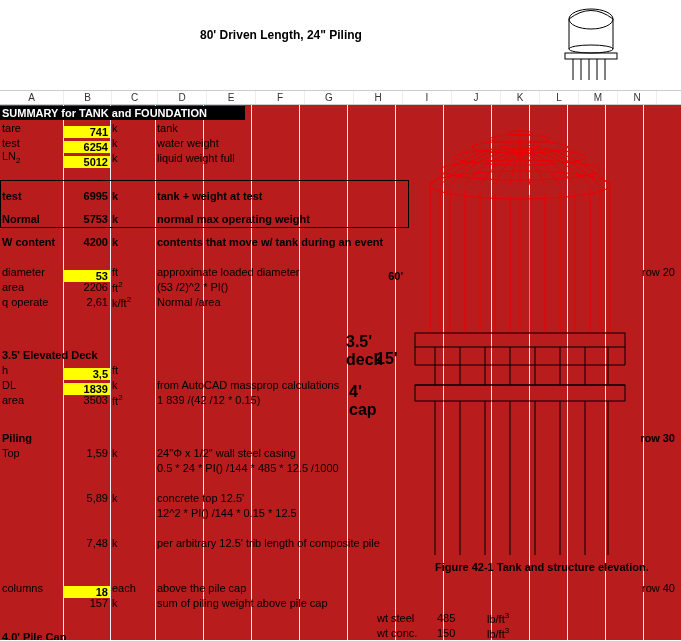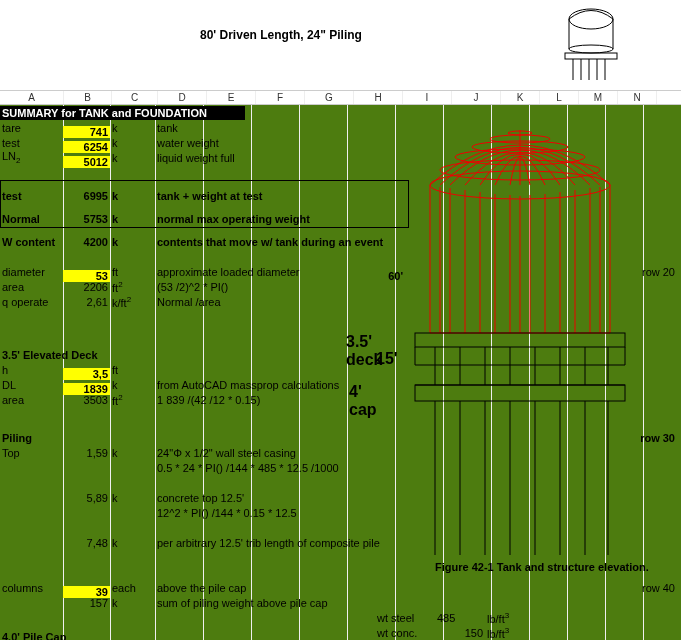--- a/index.html
+++ b/index.html
@@ -36,21 +36,21 @@
   }
   .col-headers div {
     border-right: 1px solid #eee;
     text-align: center;
     padding: 1px 0;
   }
   .sheet {
     position: relative;
     width: 681px;
     height: 535px;
-    background: #4d7c0f;
+    background: #b91c1c;
   }
   .gridlines {
     position: absolute;
     inset: 0;
     pointer-events: none;
   }
   .gridlines .vline {
     position: absolute;
     top: 0;
     bottom: 0;
@@ -295,21 +295,21 @@
       <div class="cell cB">7,48</div>
       <div class="cell cC">k</div>
       <div class="cell cDE">per arbitrary 12.5' trib length of composite pile</div>
     </div>
 
   <div class="row"></div>
   <div class="row"></div>
 
   <div class="row">
       <div class="cell cA">columns</div>
-      <div class="cell cB yellow bold">39</div>
+      <div class="cell cB yellow bold">18</div>
       <div class="cell cC">each</div>
       <div class="cell cDE">above the pile cap</div>
       <div class="cell cN">row 40</div>
     </div>
 
   <div class="row">
       <div class="cell cA"></div>
       <div class="cell cB">157</div>
       <div class="cell cC">k</div>
       <div class="cell cDE">sum of piling weight above pile cap</div>
@@ -319,21 +319,21 @@
       <div class="cell" style="width:375px"></div>
       <div class="cell" style="width:60px">wt steel</div>
       <div class="cell" style="width:50px;text-align:left">485</div>
       <div class="cell" style="width:40px"><span>lb/ft</span><span class="sup">3</span></div>
     </div>
 
   <div class="row">
       <div class="cell bold" style="width:150px">4.0' Pile Cap</div>
       <div class="cell" style="width:225px"></div>
       <div class="cell" style="width:60px">wt conc.</div>
-      <div class="cell" style="width:50px;text-align:right">150</div>
+      <div class="cell" style="width:50px;text-align:left">150</div>
       <div class="cell" style="width:40px"><span>lb/ft</span><span class="sup">3</span></div>
     </div>
 
   <div class="row">
       <div class="cell cA">h</div>
       <div class="cell cB yellow bold">4</div>
       <div class="cell cC">ft</div>
     </div>
 
   <div class="row">

